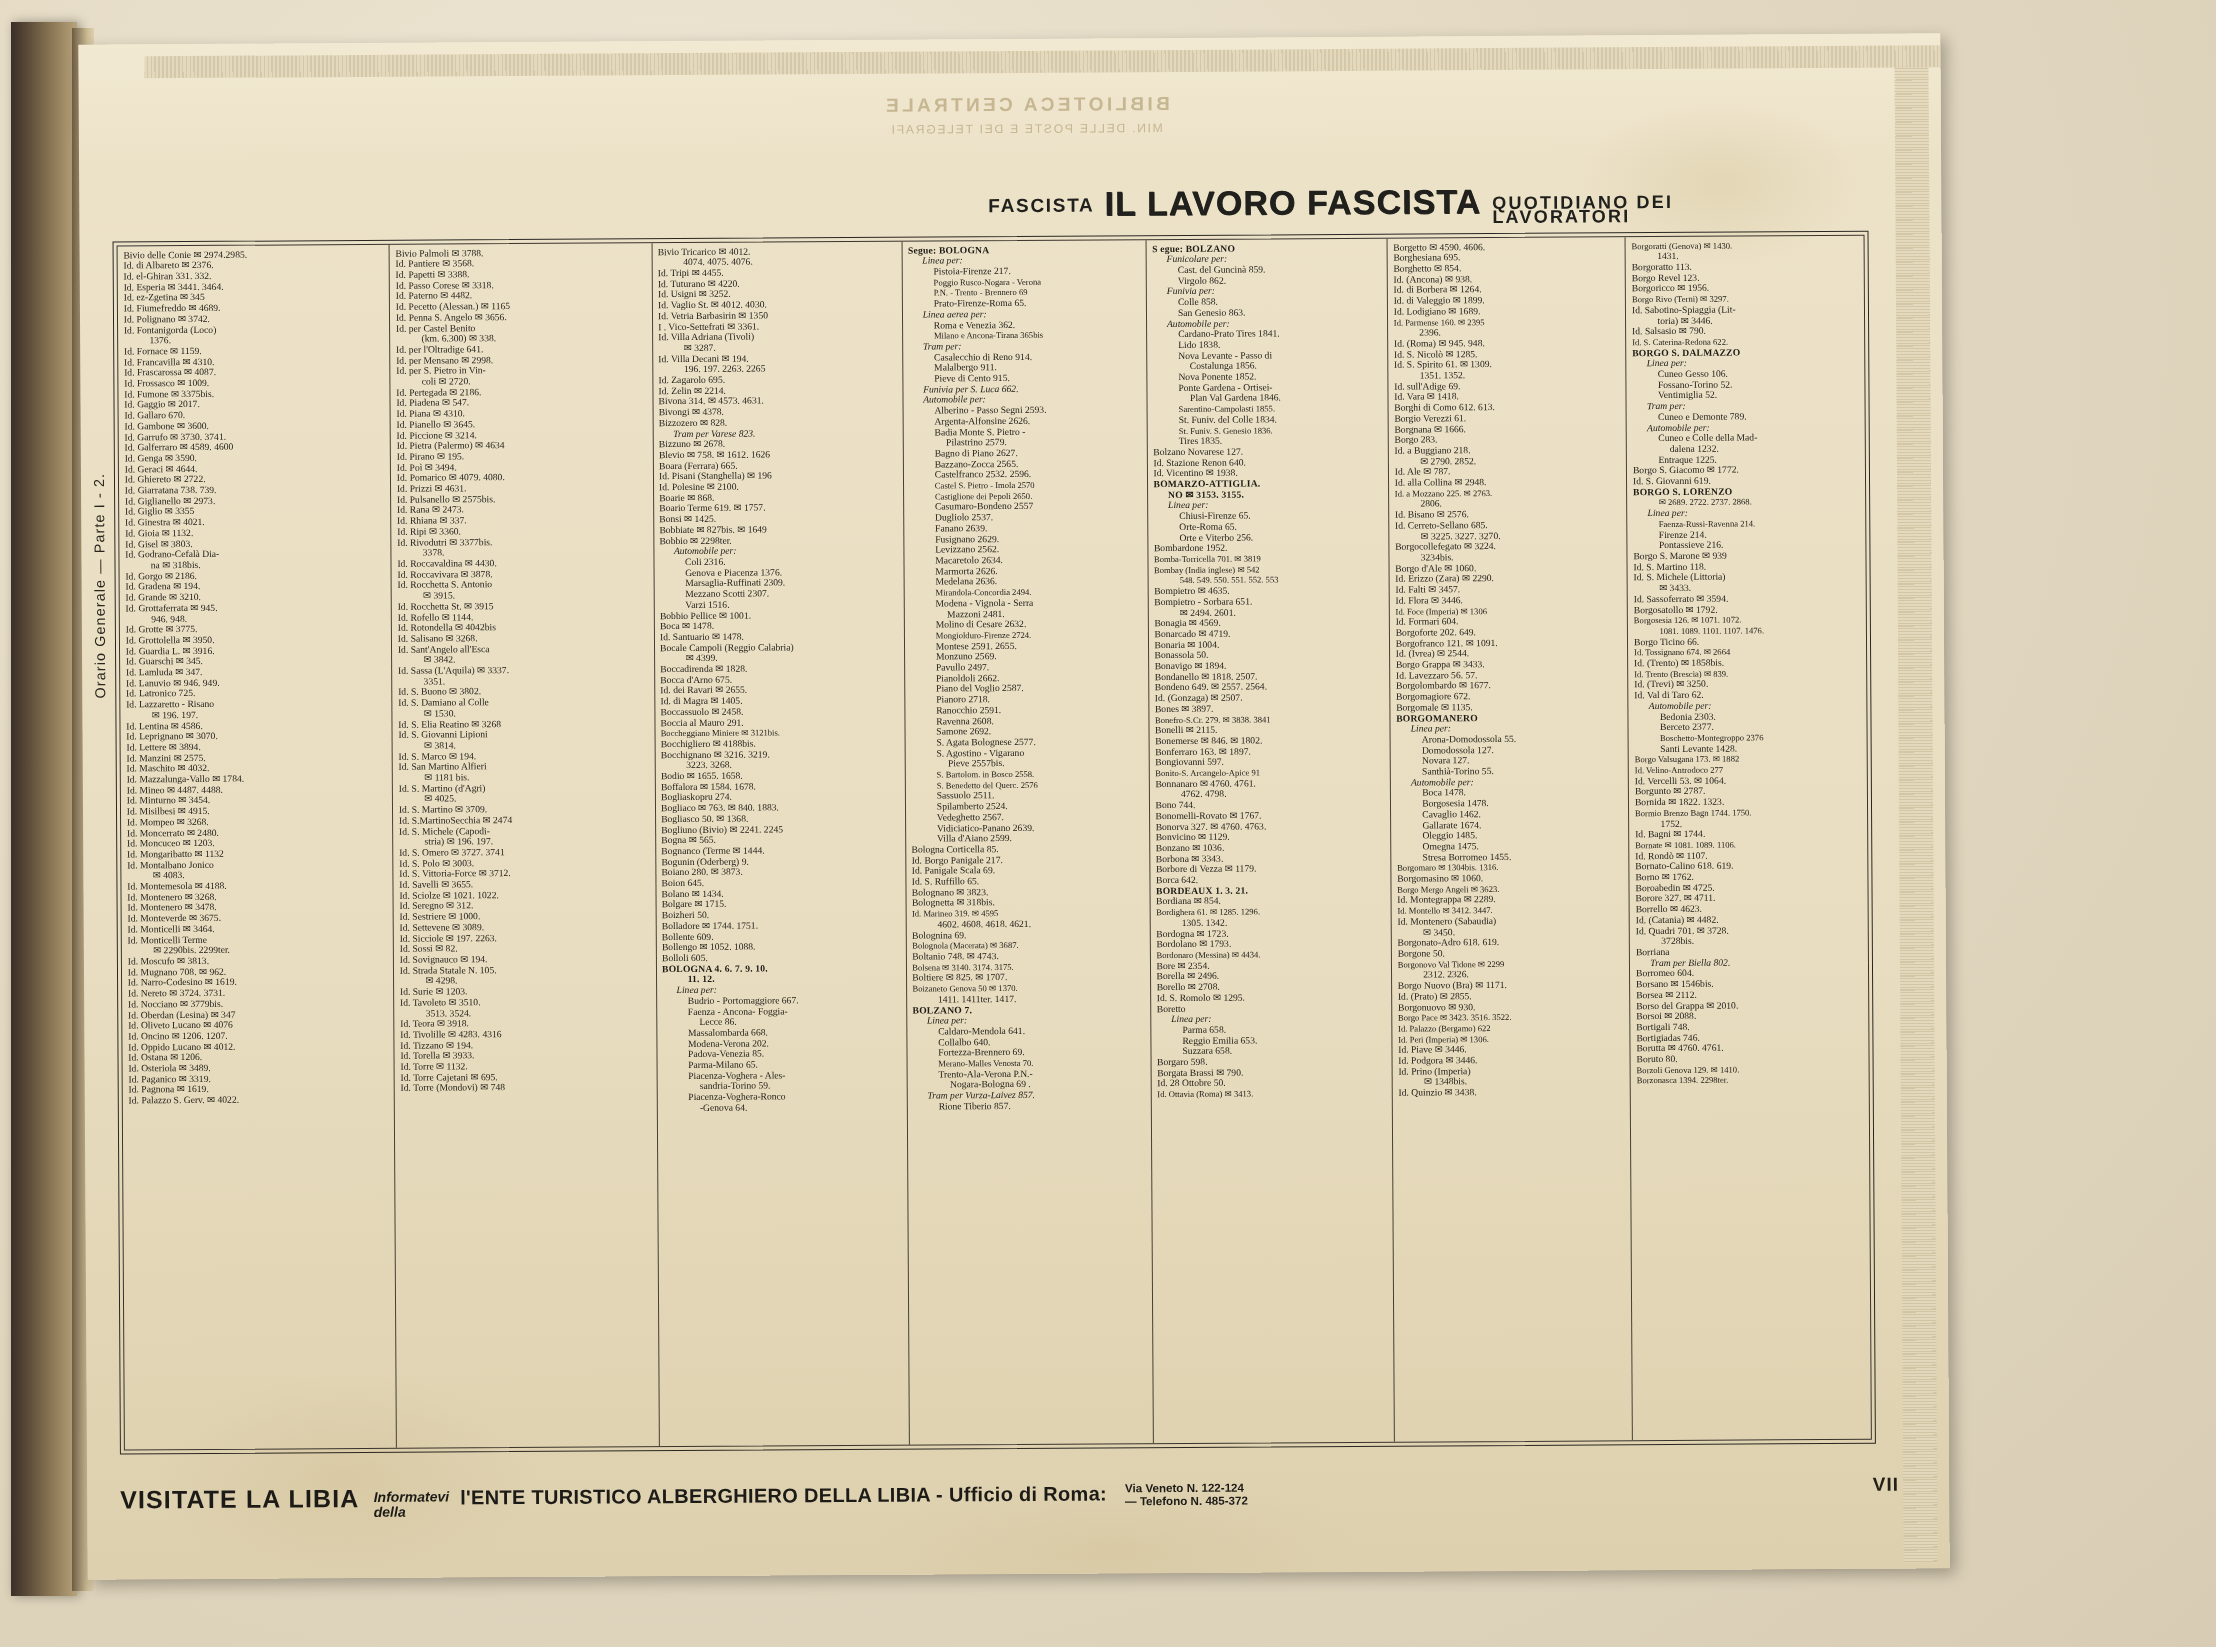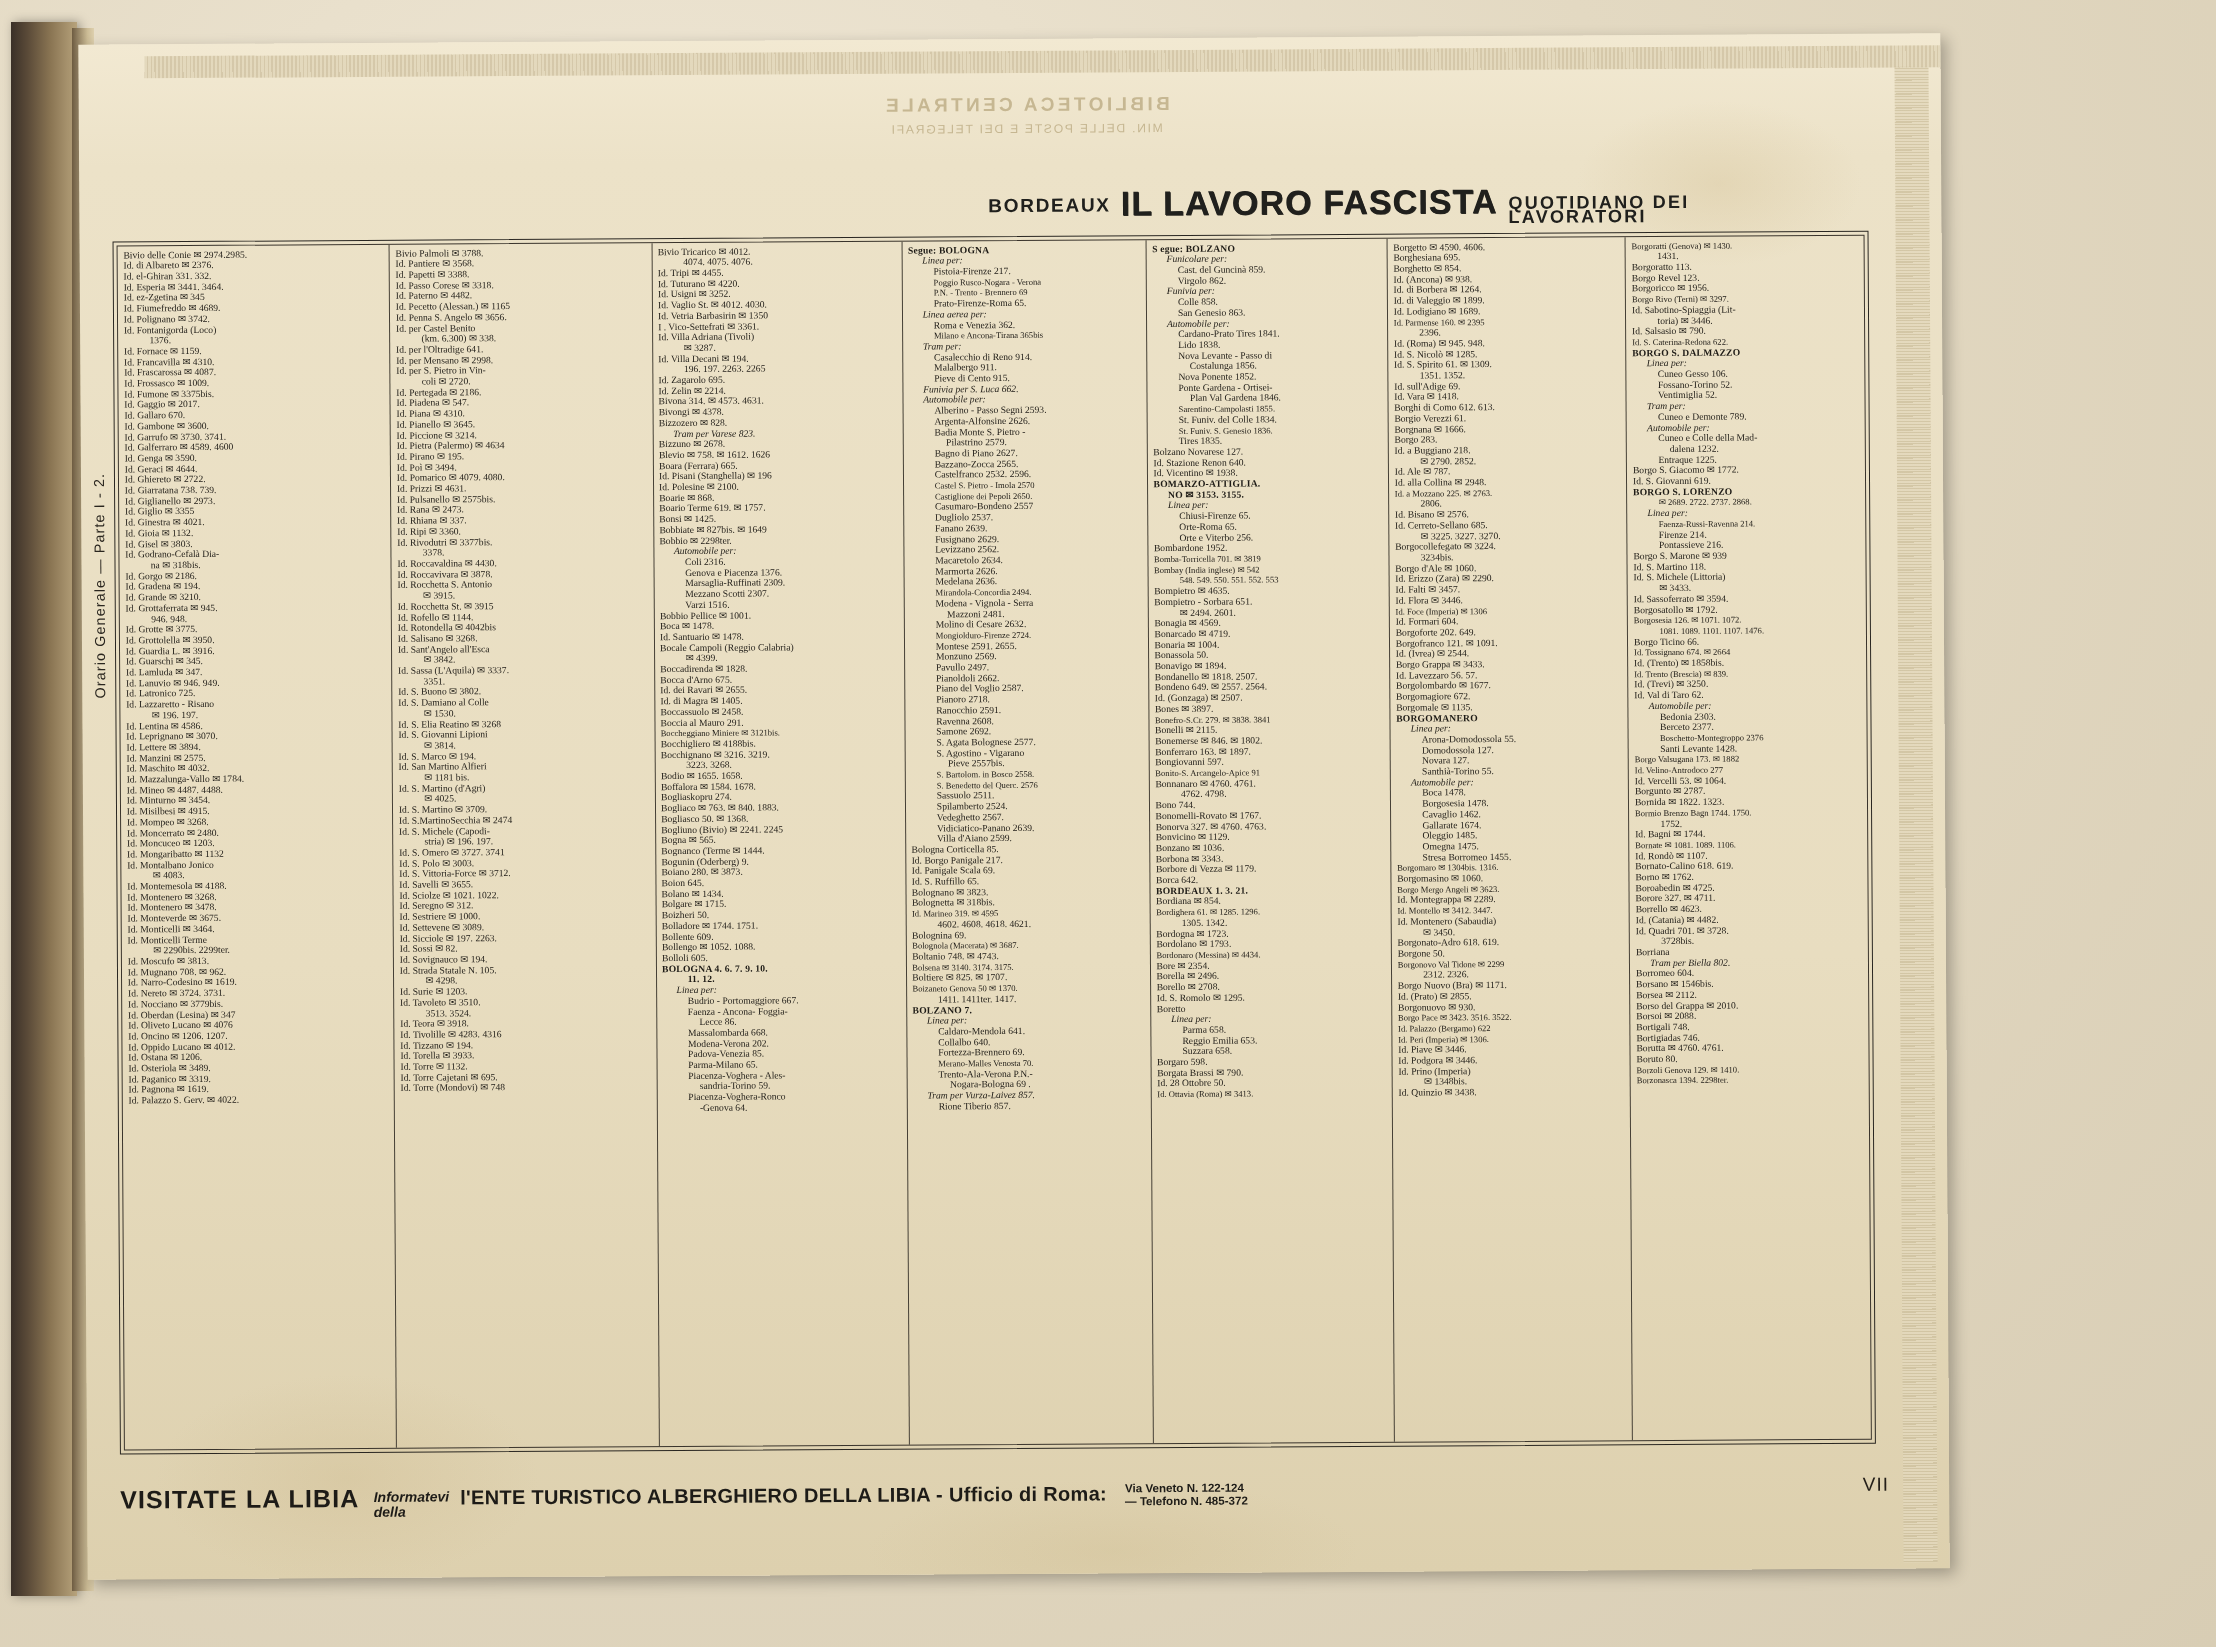--- a/index.html
+++ b/index.html
@@ -236,25 +236,25 @@
   #bottombar .addr {
     font-size: 11.6px;
     font-weight: bold;
     line-height: 13.3px;
     margin-left: 18px;
     margin-top: 2.2px;
     white-space: nowrap;
   }
   #pagenum {
     position: absolute;
-    right: 60px;
+    right: 50px;
     top: 1440px;
     font-family: "Liberation Sans", sans-serif;
     font-size: 19px;
-    font-weight: normal;
+    font-weight: bold;
     letter-spacing: 1.1px;
     color: #241f19;
   }
 </style>
 </head>
 <body>
 
 <div id="desk"></div>
 
 <div id="book">
@@ -270,21 +270,21 @@
     <div class="blotch" style="left:1496px; top:66px; width:288px; height:166px; background:radial-gradient(ellipse,#d6c49a66,transparent 70%);"></div>
     <div class="blotch" style="left:66px; top:1330px; width:388px; height:211px; background:radial-gradient(ellipse,#cdb98c55,transparent 70%);"></div>
     <div class="blotch" style="left:776px; top:1441px; width:499px; height:144px; background:radial-gradient(ellipse,#cbb88a44,transparent 70%);"></div>
 
     <div id="bleed">
       <div class="b1">BIBLIOTECA CENTRALE</div>
       <div class="b2">MIN. DELLE POSTE E DEI TELEGRAFI</div>
     </div>
 
     <div id="advert">
-      <div class="leggete">BORDEAUX</div>
+      <div class="leggete">FASCISTA</div>
       <div class="paper">IL LAVORO FASCISTA</div>
       <div class="tagline">
         <div>QUOTIDIANO DEI</div>
         <div>LAVORATORI</div>
       </div>
     </div>
 
     <div id="vtitle">Orario Generale — Parte I - 2.</div>
 
     <div id="frame">

